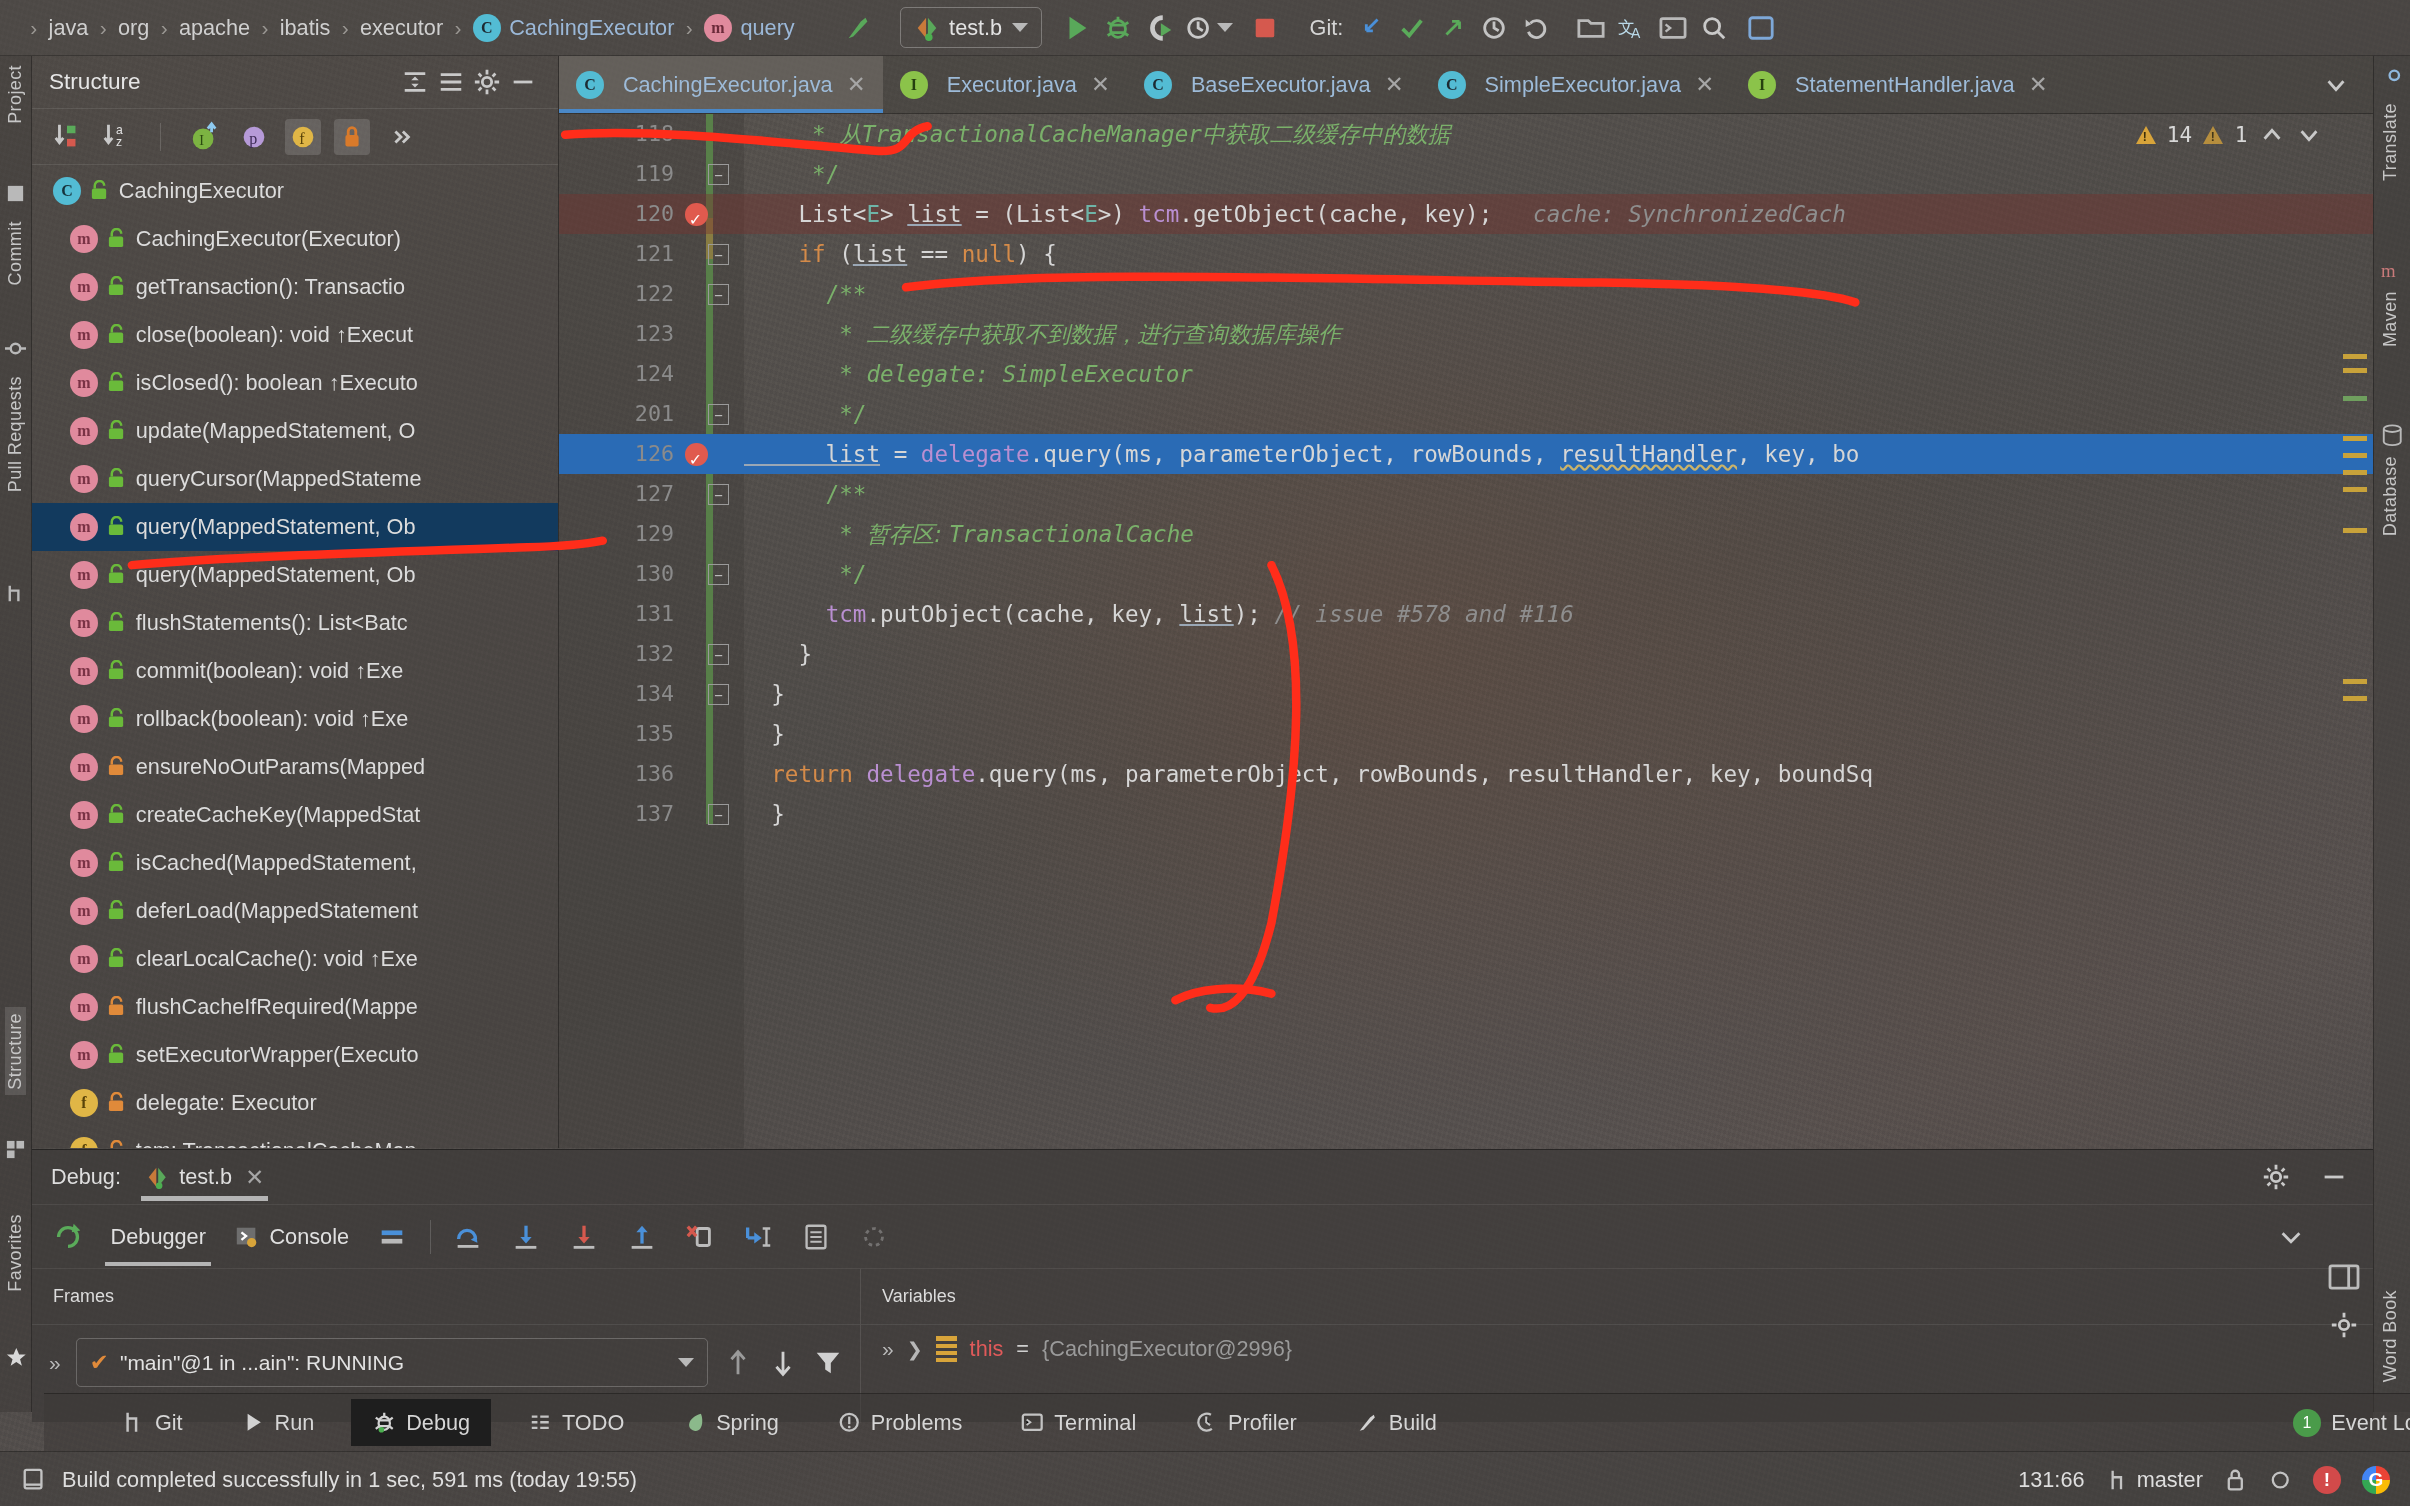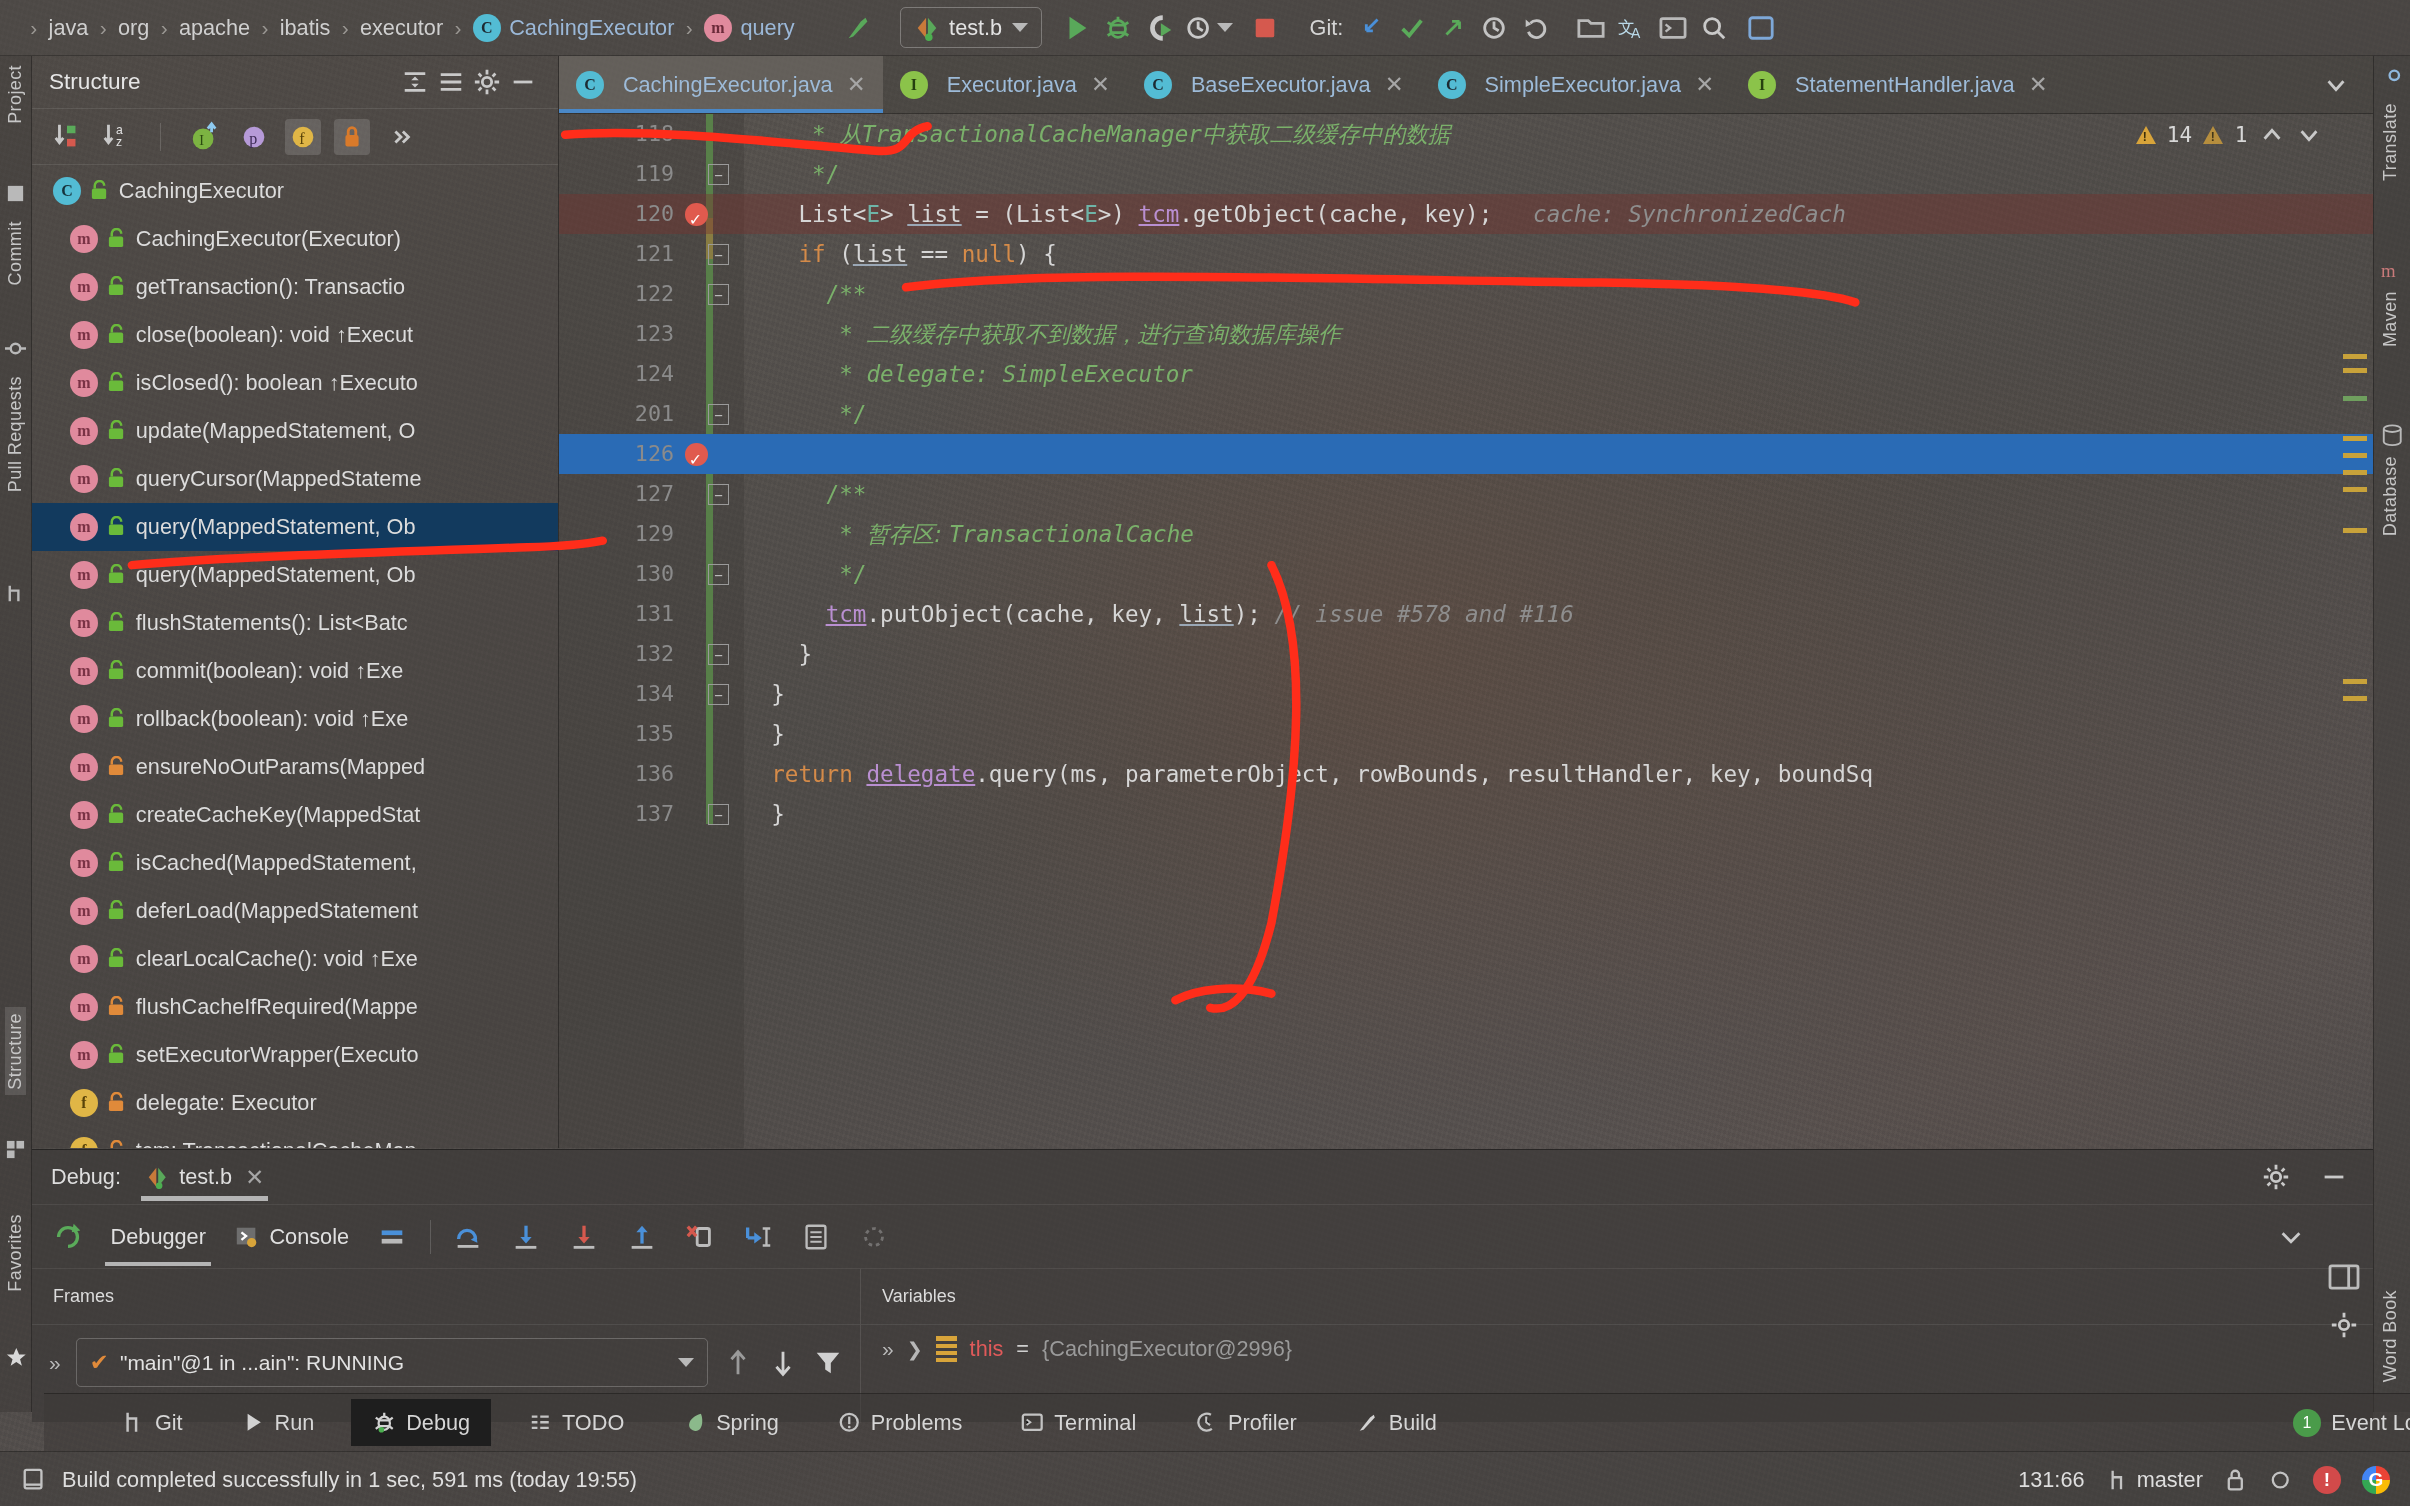--- a/index.html
+++ b/index.html
@@ -174,21 +174,21 @@
     position:absolute; left:126px; top:9.4px; width:22.6px;height:22.6px;border-radius:50%;
     background:#e05a4e;
   }
   .bp::after{content:"✓";position:absolute;left:3.8px;top:-3.8px;color:#fff;font-size:16px;font-family:"Liberation Sans",sans-serif;}
   .foldmark {
     position:absolute; left:149px; width:21px;height:21px; top:10.4px;
     border:0.9px solid #9a9a9a; color:#bdbdbd; font-size:14px;
     display:flex;align-items:center;justify-content:center;
   }
   
-  .kw{color:#d58b49;} .cmt{color:#7ab06a;} .cmt i{font-style:italic;} .gen{color:#6eb5a8;} .fld{color:#b98fd1;text-decoration:underline;}
+  .kw{color:#d58b49;} .cmt{color:#7ab06a;} .cmt i{font-style:italic;} .gen{color:#6eb5a8;} .fld{color:#b98fd1;}
   .pln{color:#d6d6d6;} .hint{color:#8e8e8e; font-style:italic;}
   .var-u{ text-decoration: underline; text-decoration-color:#9aa7b5; }
   .wavy{ text-decoration: underline; text-decoration-style: wavy; text-decoration-color:#c9b36b; }
   .cjk{ font-family:"DejaVu Sans", sans-serif; }
 
   
   .markers { position:absolute; right:0; top:0; width:38px; height:100%; }
   .mk { position:absolute; right:5.6px; width:24.5px; height:4.7px; background:#c8a23a; }
   .mk.g { background:#6f9f5e; }
 
@@ -800,21 +800,21 @@
 
       <div class="lines" id="code-lines">
           <div class="ln"><span class="lnum">118</span><span class="code"><span class="cmt">     * <i class="cjk">从</i><i>TransactionalCacheManager</i><i class="cjk">中获取二级缓存中的数据</i></span></span></div>
           <div class="ln"><span class="lnum">119</span><span class="foldmark">−</span><span class="code"><span class="cmt">     */</span></span></div>
           <div class="ln hl-red"><span class="lnum">120</span><span class="bp"></span><span class="code"><span class="pln">    List&lt;</span><span class="gen">E</span><span class="pln">&gt; </span><span class="pln var-u">list</span><span class="pln"> = (List&lt;</span><span class="gen">E</span><span class="pln">&gt;) </span><span class="fld">tcm</span><span class="pln">.</span><span class="pln">getObject</span><span class="pln">(cache, key);</span>   <span class="hint">cache: SynchronizedCach</span></span></div>
           <div class="ln"><span class="lnum">121</span><span class="foldmark">−</span><span class="code"><span class="kw">    if</span><span class="pln"> (</span><span class="pln var-u">list</span><span class="pln"> == </span><span class="kw">null</span><span class="pln">) {</span></span></div>
           <div class="ln"><span class="lnum">122</span><span class="foldmark">−</span><span class="code"><span class="cmt">      /**</span></span></div>
           <div class="ln"><span class="lnum">123</span><span class="code"><span class="cmt">       * <i class="cjk">二级缓存中获取不到数据，进行查询数据库操作</i></span></span></div>
           <div class="ln"><span class="lnum">124</span><span class="code"><span class="cmt">       * <i>delegate: SimpleExecutor</i></span></span></div>
           <div class="ln"><span class="lnum">201</span><span class="foldmark">−</span><span class="code"><span class="cmt">       */</span></span></div>
-          <div class="ln hl-blue"><span class="lnum">126</span><span class="bp"></span></div>
+          <div class="ln hl-blue"><span class="lnum">126</span><span class="bp"></span><span class="code"><span class="pln var-u">      list</span><span class="pln"> = </span><span class="fld">delegate</span><span class="pln">.query(ms, parameterObject, rowBounds, </span><span class="pln wavy">resultHandler</span><span class="pln">, key, bo</span></span></div>
           <div class="ln"><span class="lnum">127</span><span class="foldmark">−</span><span class="code"><span class="cmt">      /**</span></span></div>
           <div class="ln"><span class="lnum">129</span><span class="code"><span class="cmt">       * <i class="cjk">暂存区: </i><i>TransactionalCache</i></span></span></div>
           <div class="ln"><span class="lnum">130</span><span class="foldmark">−</span><span class="code"><span class="cmt">       */</span></span></div>
           <div class="ln"><span class="lnum">131</span><span class="code"><span class="pln">      </span><span class="fld">tcm</span><span class="pln">.putObject(cache, key, </span><span class="pln var-u">list</span><span class="pln">); </span><span class="hint">// issue #578 and #116</span></span></div>
           <div class="ln"><span class="lnum">132</span><span class="foldmark">−</span><span class="code"><span class="pln">    }</span></span></div>
           <div class="ln"><span class="lnum">134</span><span class="foldmark">−</span><span class="code"><span class="pln">  }</span></span></div>
           <div class="ln"><span class="lnum">135</span><span class="code"><span class="pln">  }</span></span></div>
           <div class="ln"><span class="lnum">136</span><span class="code"><span class="kw">  return</span><span class="pln"> </span><span class="fld">delegate</span><span class="pln">.query(ms, parameterObject, rowBounds, resultHandler, key, boundSq</span></span></div>
           <div class="ln"><span class="lnum">137</span><span class="foldmark">−</span><span class="code"><span class="pln">  }</span></span></div>
         </div>

